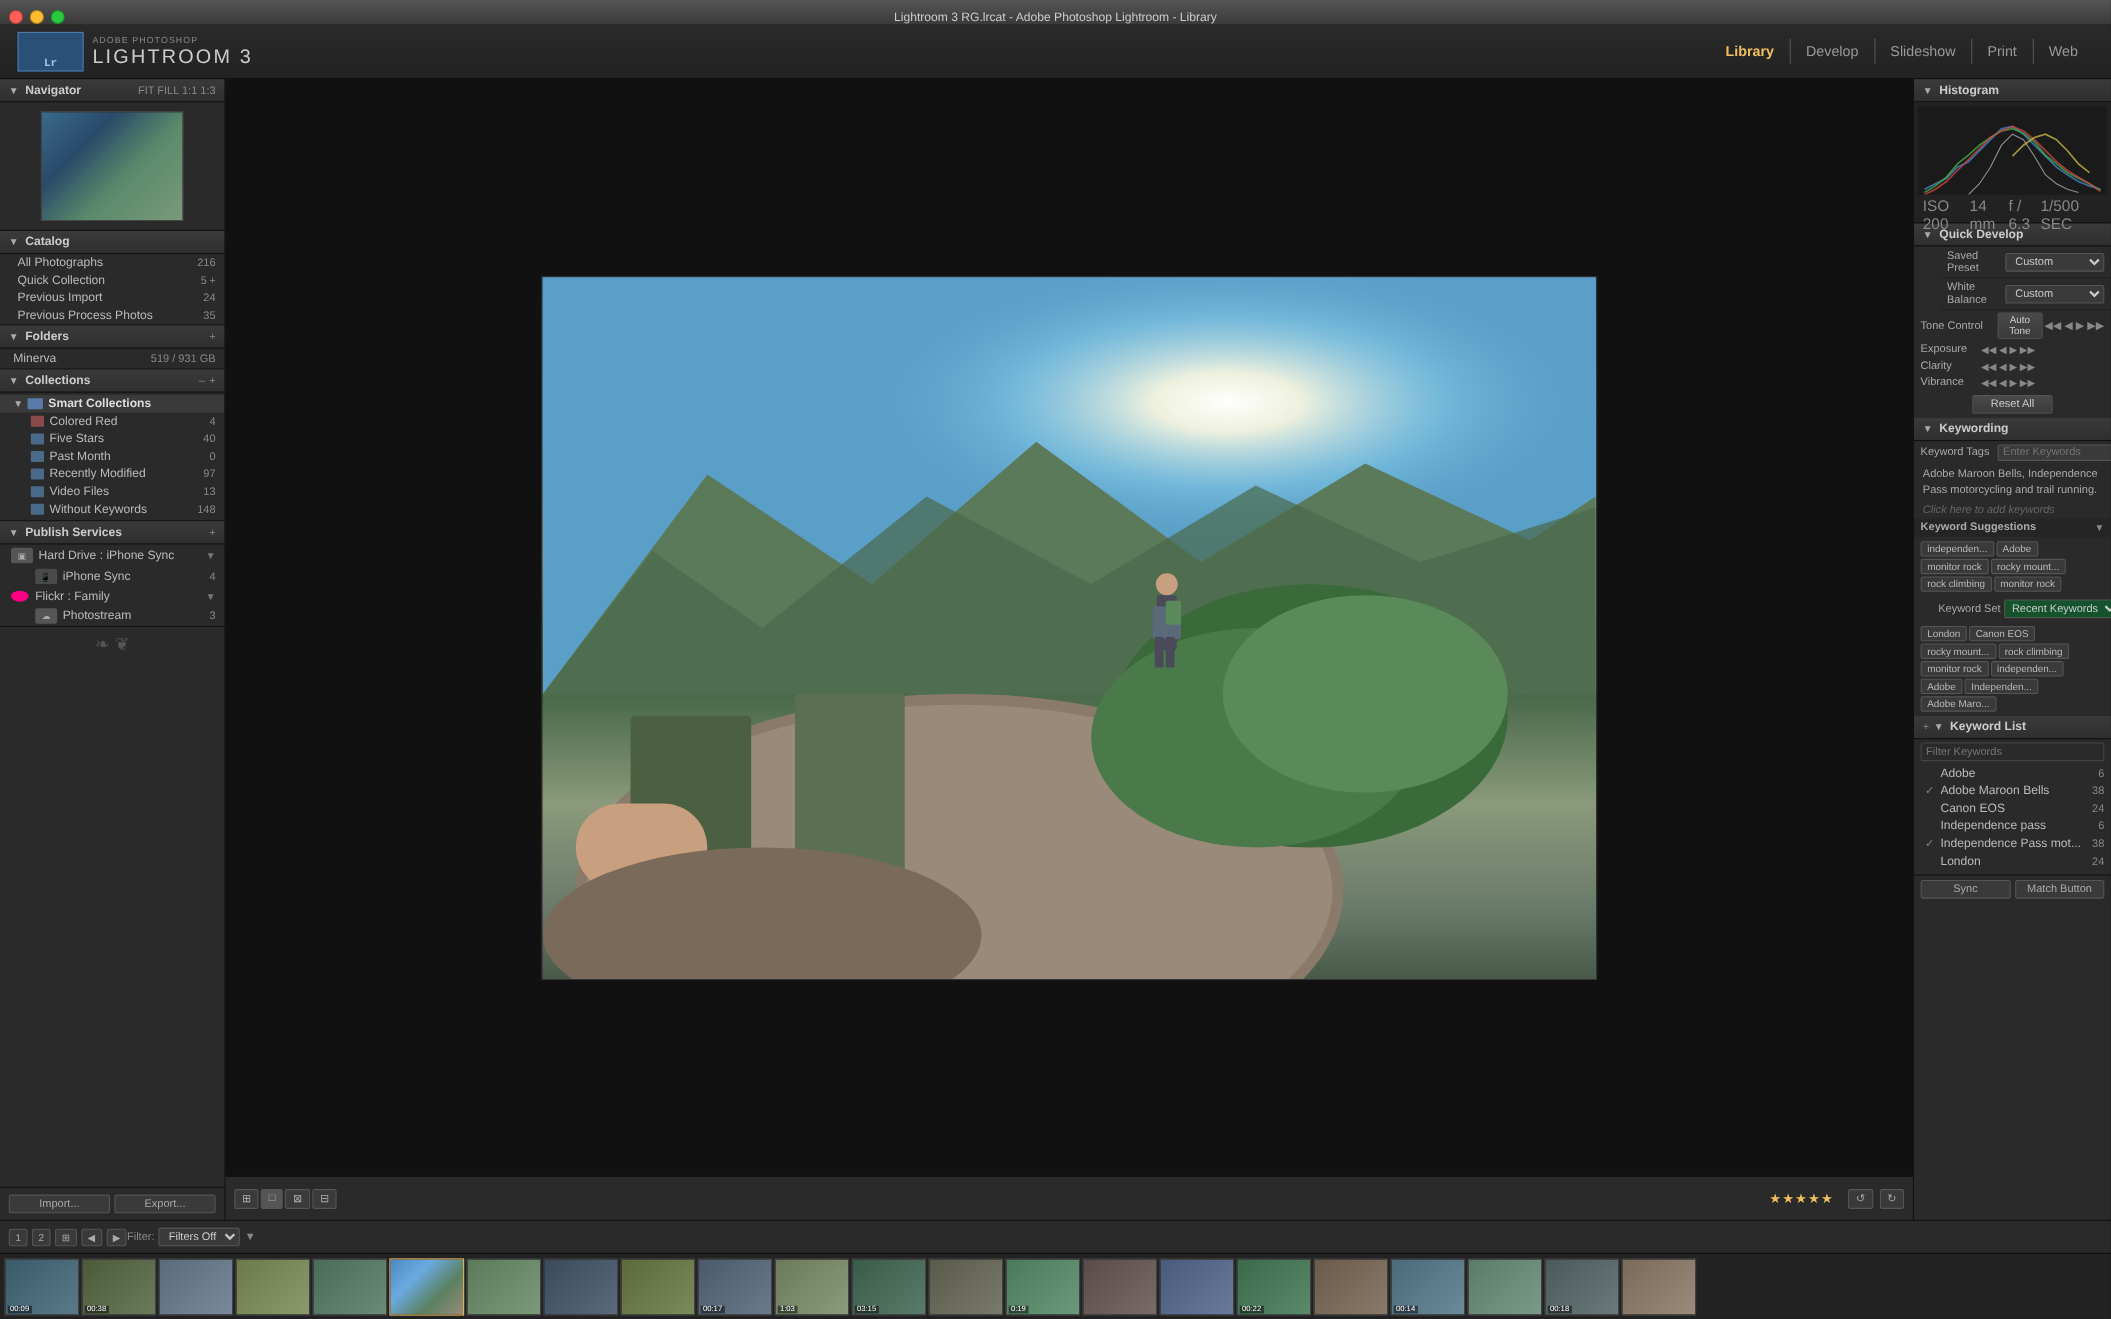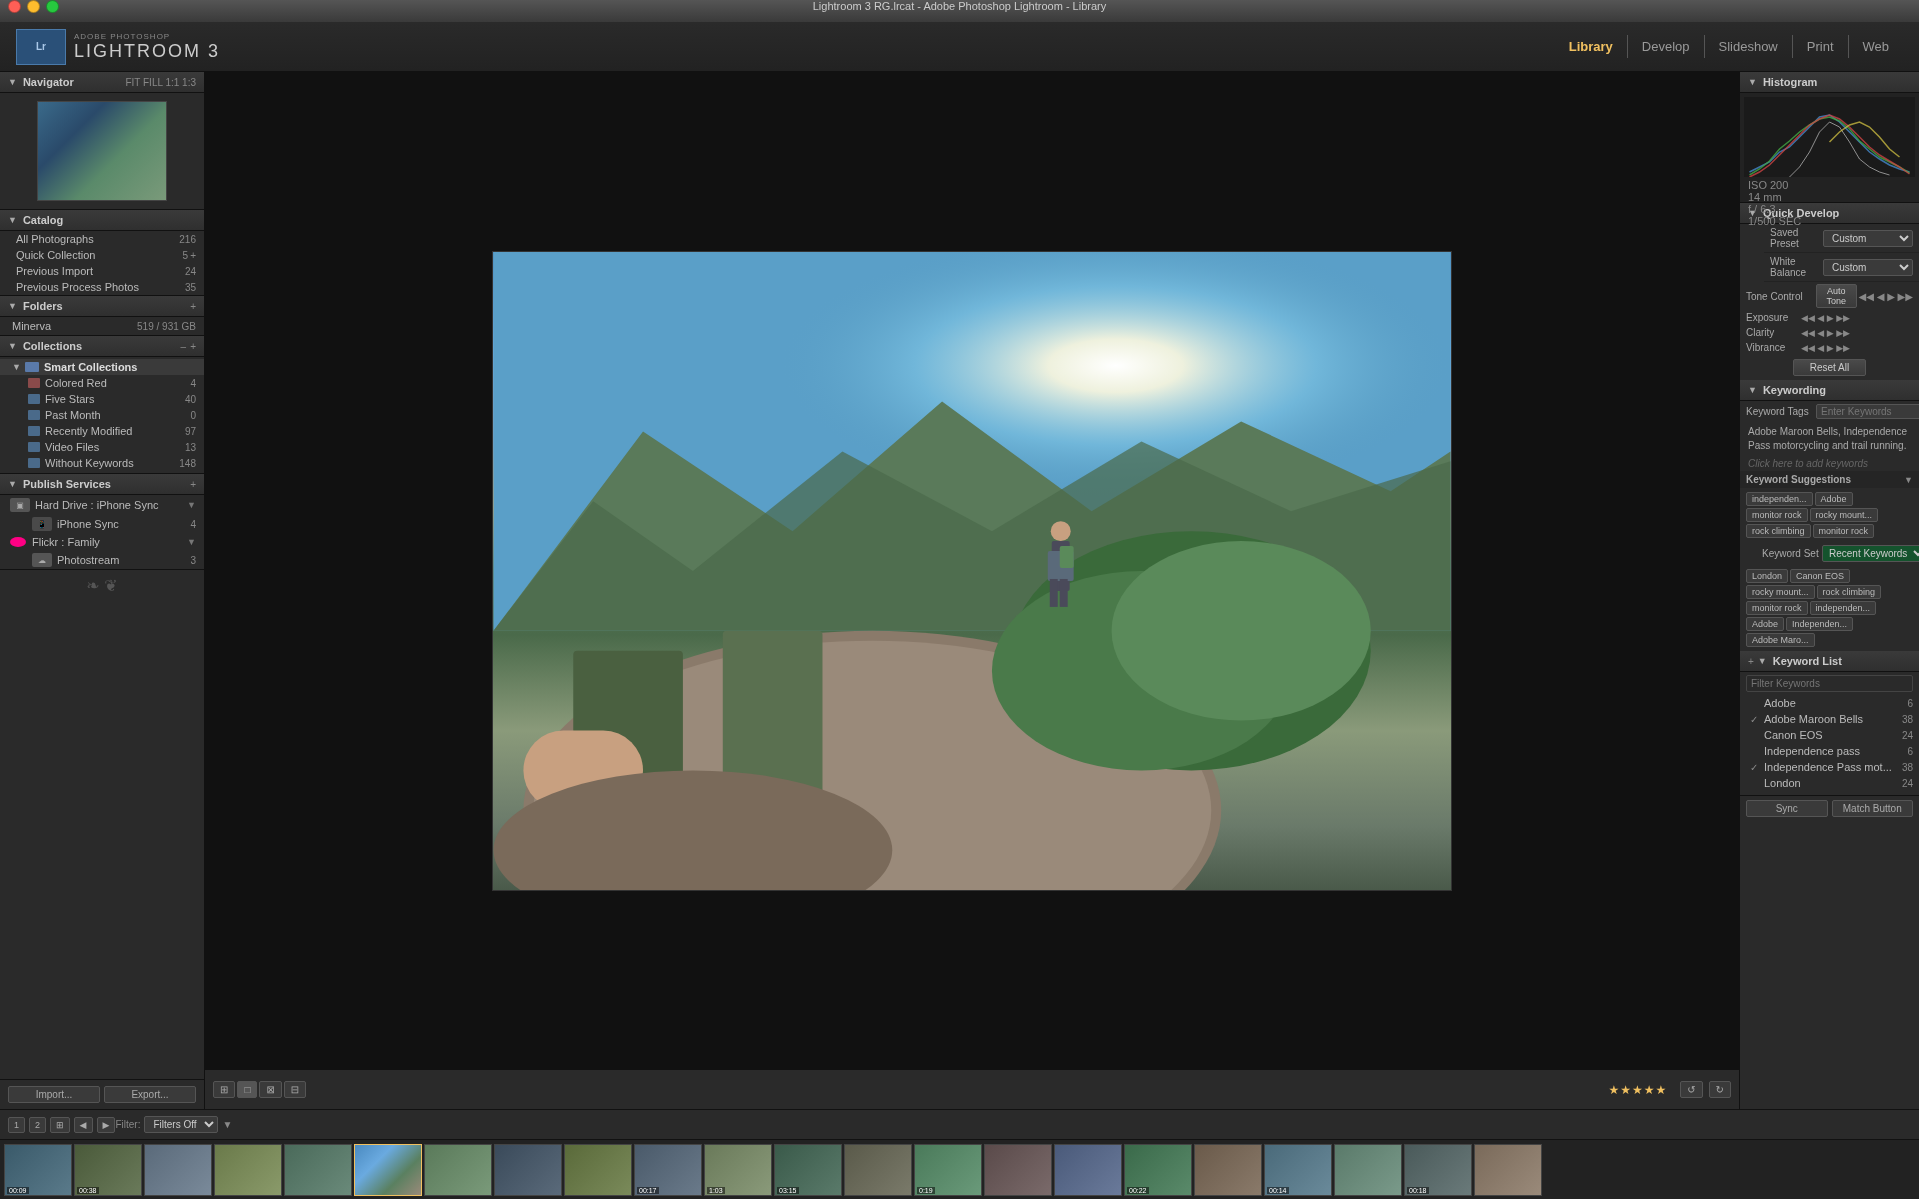--- a/index.html
+++ b/index.html
@@ -11,21 +11,21 @@
       font-size: 11px;
       color: #ccc;
       overflow: hidden;
     }
 
     
     .title-bar {
       height: 22px;
       background: linear-gradient(to bottom, #555, #3a3a3a);
       display: flex;
-      align-items: flex-start;
+      align-items: flex-end;
       justify-content: center;
       position: relative;
     }
     .title-bar-buttons {
       position: absolute;
       left: 8px;
       display: flex;
       gap: 6px;
     }
     .tb-btn {
@@ -44,29 +44,30 @@
     
     .top-header {
       height: 50px;
       background: linear-gradient(to bottom, #2a2a2a, #222);
       display: flex;
       align-items: center;
       padding: 0 16px;
       border-bottom: 1px solid #111;
     }
     .lr-logo {
-      width: 50px; height: 36px;
+      width: 60px; height: 36px;
       background: #2a5078;
       border: 1px solid #4a7aaa;
-      display: flex; align-items: center; justify-content: center;
+      display: flex; align-items: flex-end; justify-content: center;
       color: #aac8e8;
       font-size: 10px;
       font-weight: bold;
       margin-right: 8px;
       flex-shrink: 0;
+      font-family: Liberation Mono, monospace;
     }
     .lr-title {
       display: flex; flex-direction: column;
       margin-right: auto;
     }
     .lr-adobe { font-size: 8px; color: #888; letter-spacing: 1px; }
     .lr-name { font-size: 18px; color: #ccc; font-weight: 300; letter-spacing: 2px; }
     .top-nav {
       display: flex; gap: 0; align-items: center;
     }
@@ -249,22 +250,22 @@
       padding: 4px;
       border-bottom: 1px solid #111;
     }
     .histogram-canvas {
       width: 100%; height: 80px;
       background: #1a1a1a;
       position: relative;
       overflow: hidden;
     }
     .histogram-meta {
-      display: flex; justify-content: space-between;
-      padding: 2px 4px; font-size: 11px; color: #888; flex-direction: column;
+      display: flex; justify-content: flex-start;
+      padding: 2px 4px; font-size: 14px; color: #888;
     }
 
     .qd-row {
       display: flex; align-items: center;
       padding: 3px 6px;
       border-bottom: 1px solid #222;
       margin-left: 24px;
     }
     .qd-label { flex: 1; font-size: 10px; color: #aaa; }
     .qd-select {

